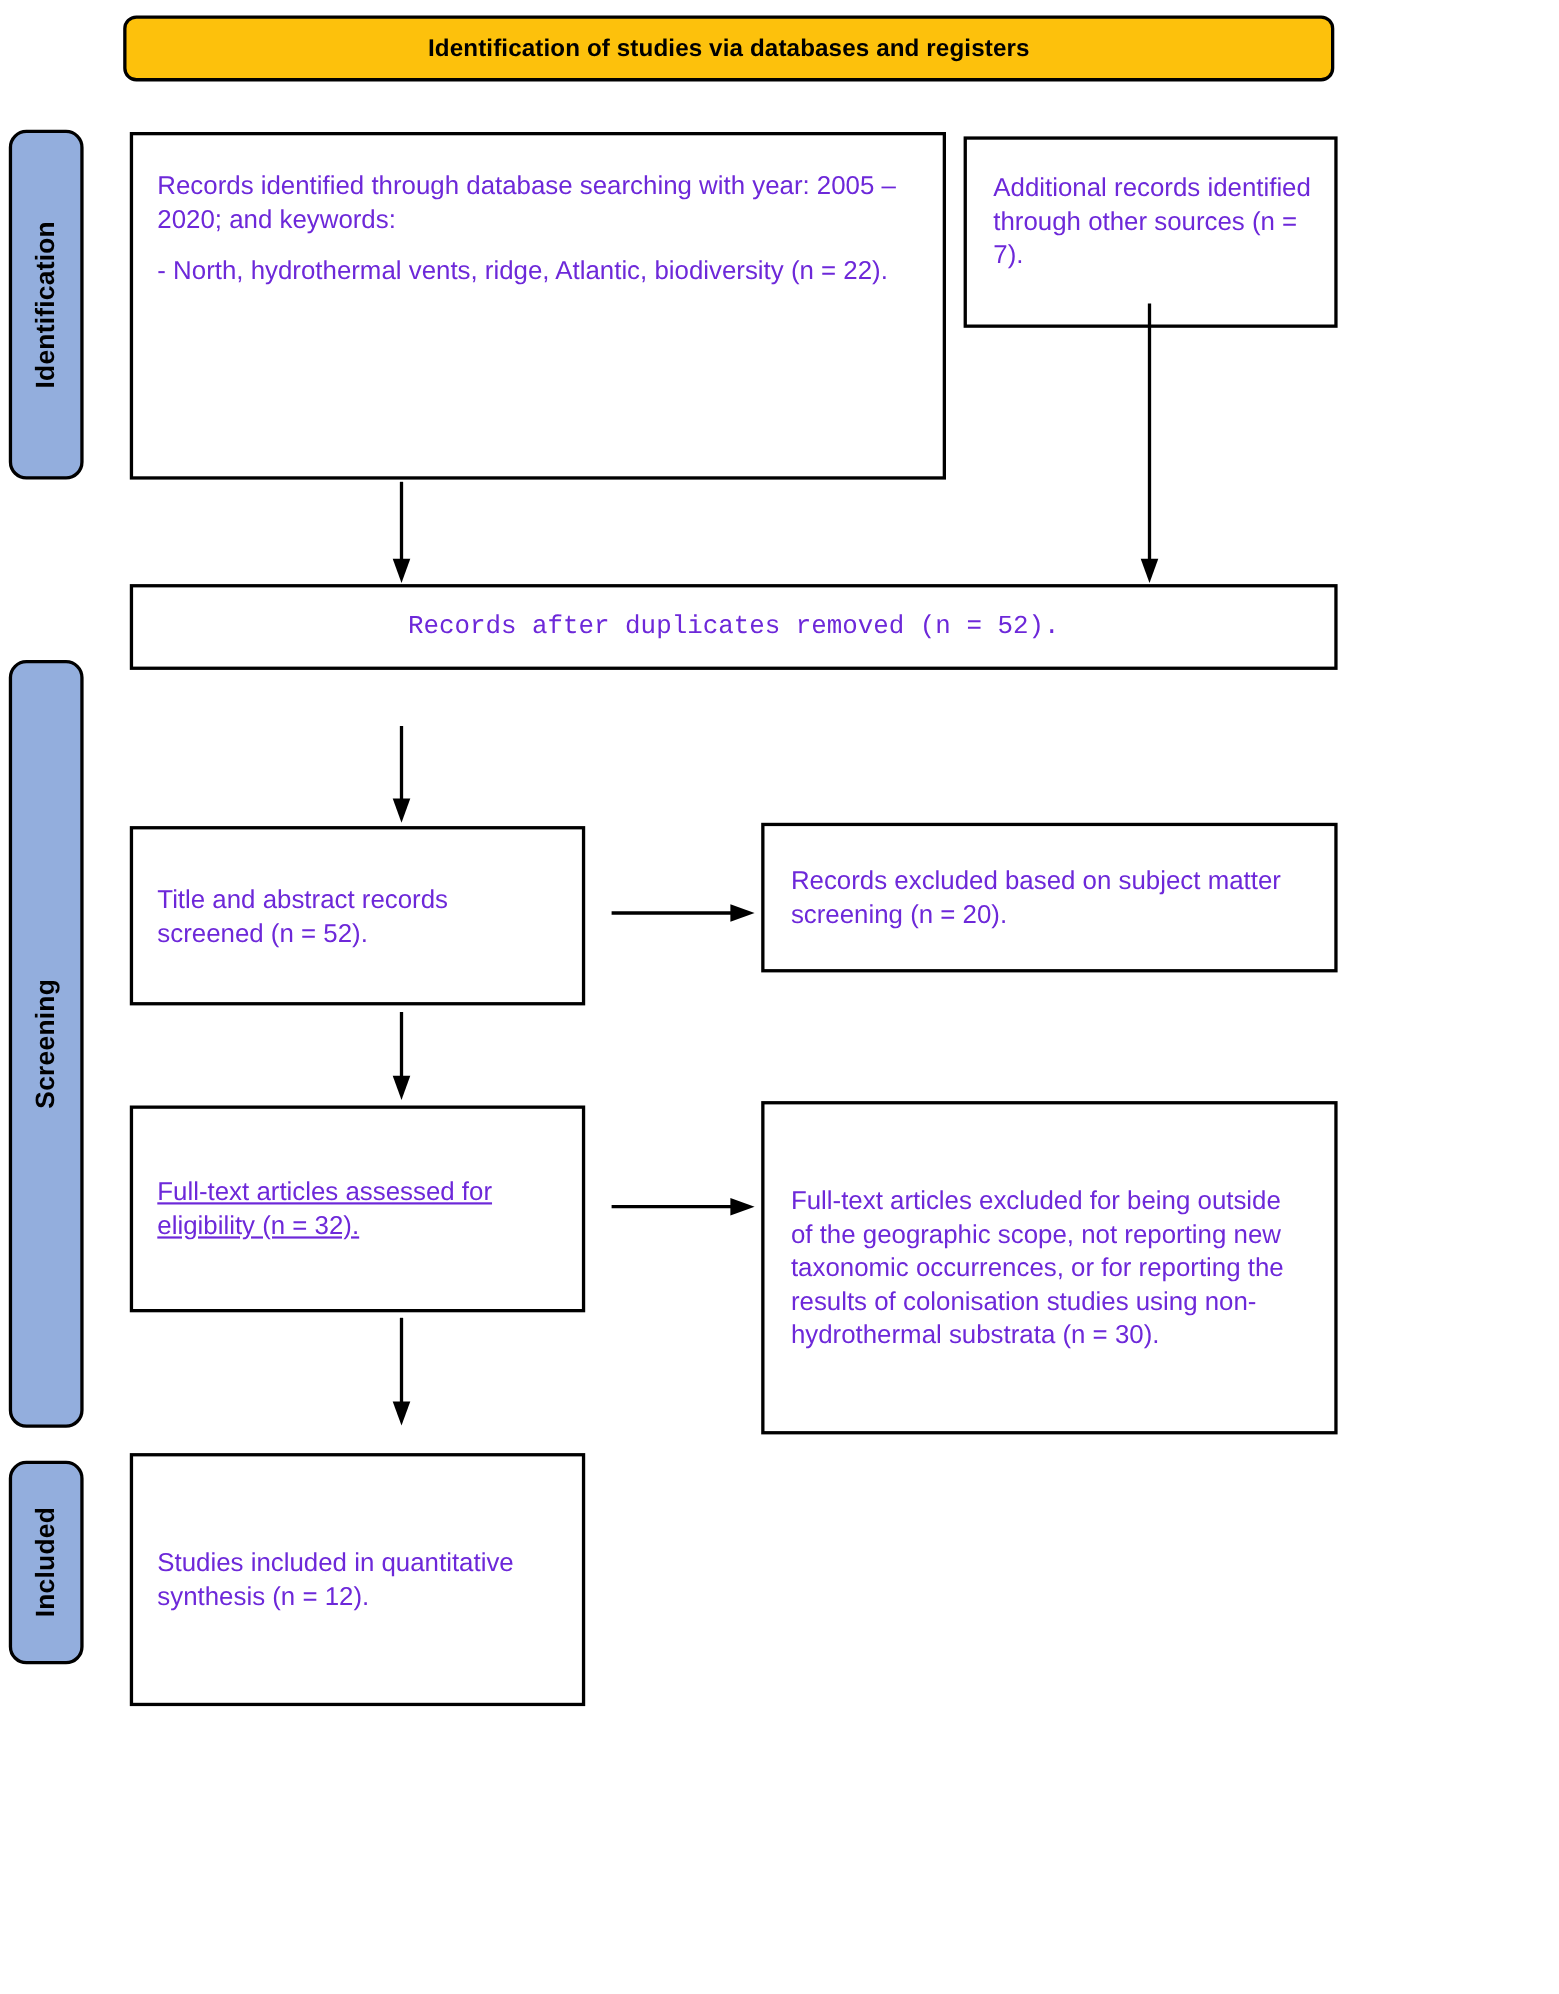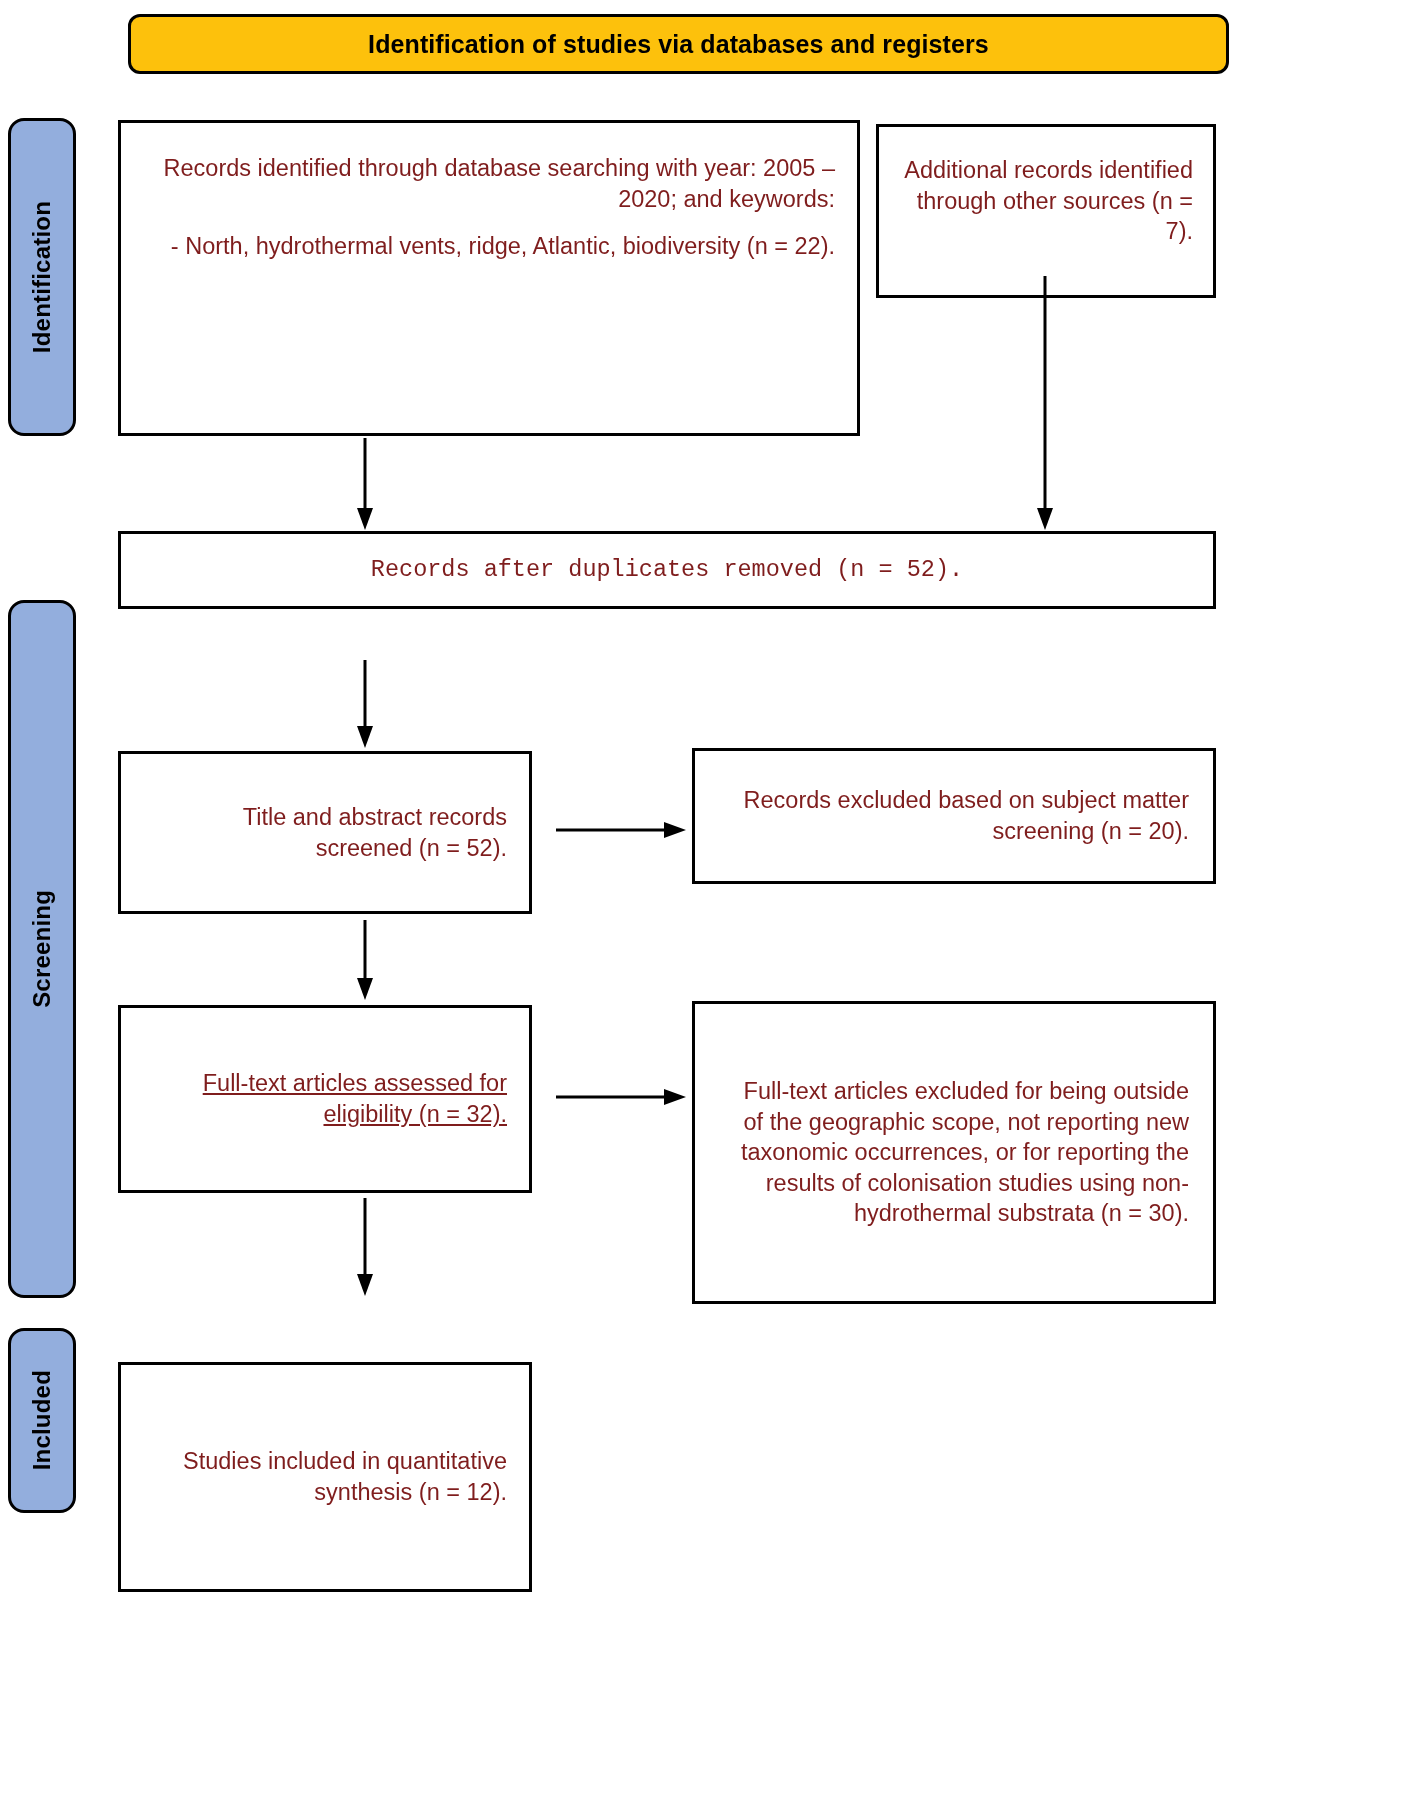--- a/index.html
+++ b/index.html
@@ -7,28 +7,28 @@
     width: 1417px; height: 1813px;
     background: #ffffff;
     font-family: "Liberation Sans", sans-serif;
     overflow: hidden;
   }
   #canvas { position: relative; width: 1417px; height: 1813px; }
 
   
   .banner {
     position: absolute;
-    left: 128px; top: 14px;
+    left: 112px; top: 14px;
     width: 1101px; height: 60px;
     background: var(--accent, #FDC10C);
     border: 3px solid #000;
     border-radius: 12px;
     display: flex; align-items: center; justify-content: center;
     font-weight: bold;
-    font-size: 25px;
+    font-size: 22px;
     color: #000;
     letter-spacing: 0.1px;
   }
 
   
   .stage {
     position: absolute;
     background: var(--stageblue, #93AEDD);
     border: 3px solid #000;
     border-radius: 16px;
@@ -45,42 +45,41 @@
   }
   .stage-identification { left: 8px; top: 118px;  width: 68px; height: 318px; }
   .stage-screening      { left: 8px; top: 600px;  width: 68px; height: 698px; }
   .stage-included       { left: 8px; top: 1328px; width: 68px; height: 185px; }
 
   
   .box {
     position: absolute;
     background: #fff;
     border: 3px solid #000;
-    color: #7f1d1d;
+    color: #6d28d9;
     font-size: 23.5px;
     line-height: 1.30;
-    text-align: right;
   }
   .box p { margin: 0; }
   .box p + p { margin-top: 17px; }
 
   .box-db        { left: 118px; top: 120px; width: 742px; height: 316px; padding: 30px 22px 0 22px; }
   .box-extra     { left: 876px; top: 124px; width: 340px; height: 174px; padding: 28px 20px 0 24px; }
   .box-dupes     { left: 118px; top: 531px; width: 1098px; height: 78px;
                    display: flex; align-items: center; justify-content: center; font-family: Liberation Mono, monospace; }
   .box-screened  { left: 118px; top: 751px; width: 414px; height: 163px; padding: 18px 22px; 
                    display: flex; align-items: center; }
   .box-excluded1 { left: 692px; top: 748px; width: 524px; height: 136px; padding: 0 24px;
                    display: flex; align-items: center; }
   .box-fulltext  { left: 118px; top: 1005px; width: 414px; height: 188px; padding: 0 22px;
                    display: flex; align-items: center; text-decoration: underline; }
   .box-excluded2 { left: 692px; top: 1001px; width: 524px; height: 303px; padding: 0 24px;
                    display: flex; align-items: center; }
   .box-included  { left: 118px; top: 1321px; width: 414px; height: 230px; padding: 0 22px;
-                   display: flex; align-items: center; margin-top: 41px; }
+                   display: flex; align-items: center; }
 
   
   .arrow { position: absolute; }
   .arrow svg { display: block; overflow: visible; }
 </style>
 </head>
 <body style="background: rgb(255, 255, 255);">
 
 <div id="canvas">
 

